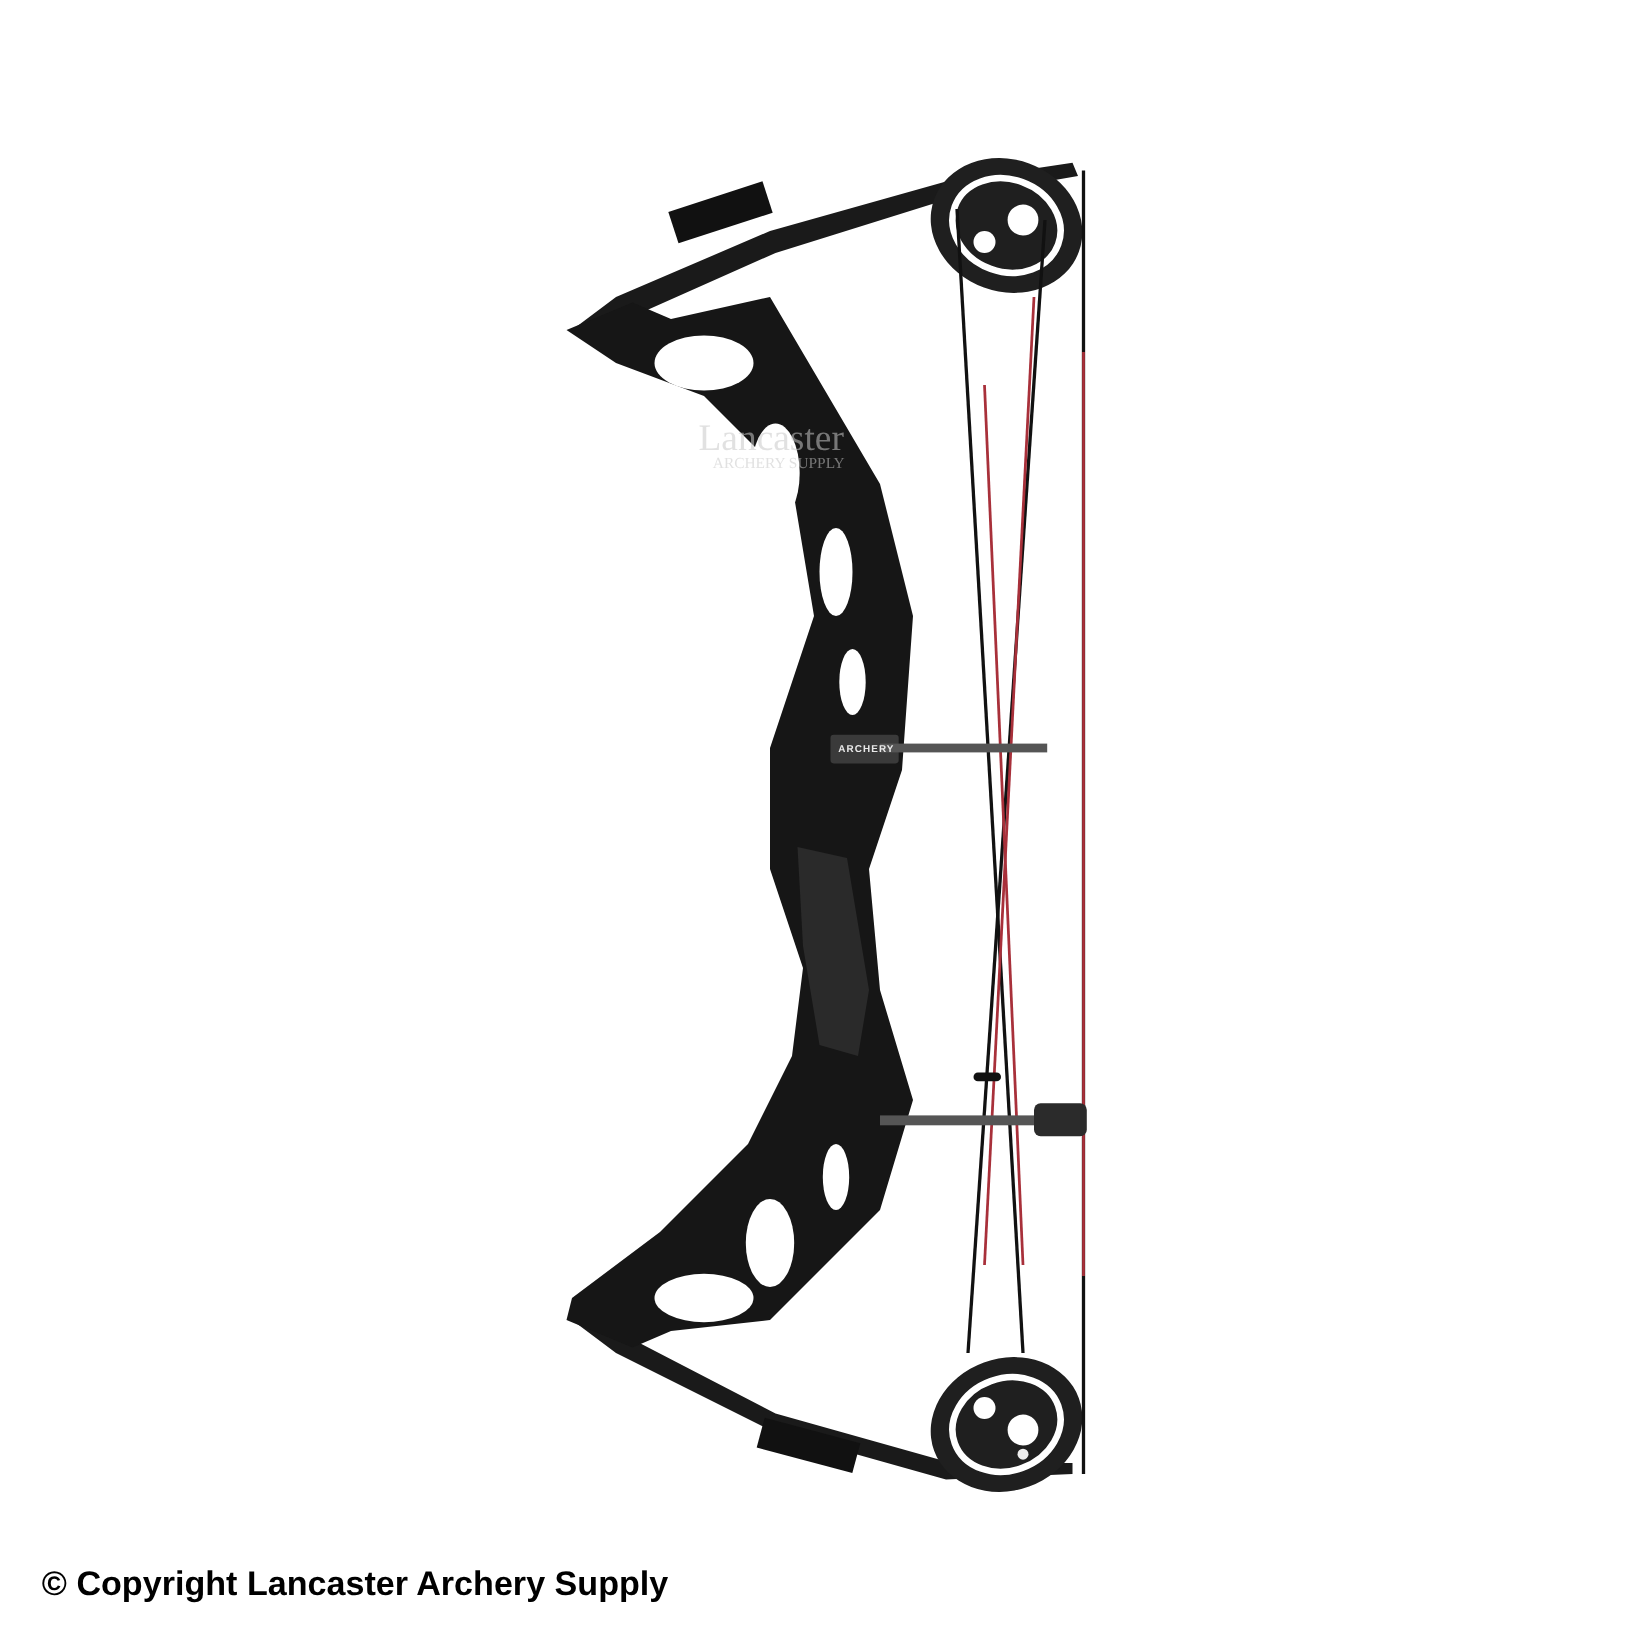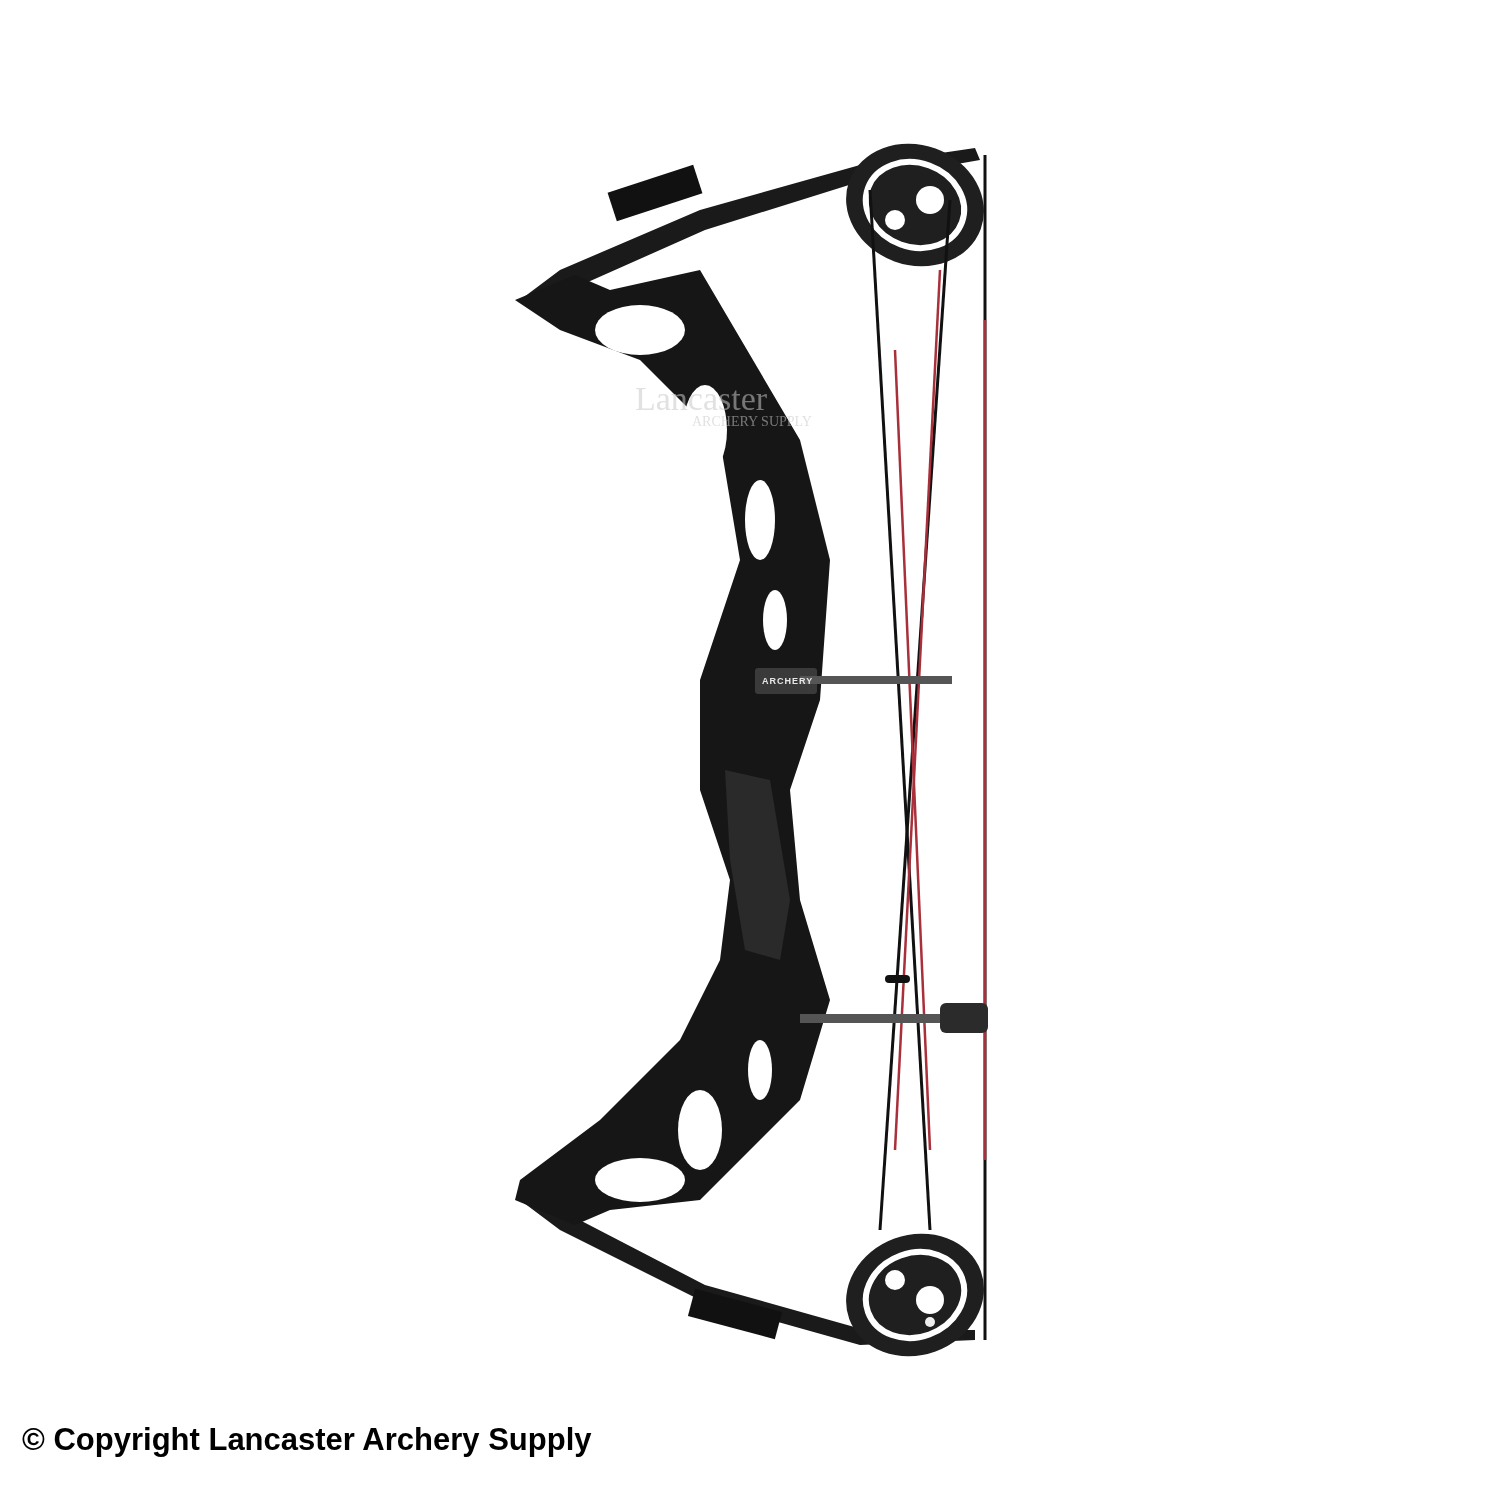--- a/index.html
+++ b/index.html
@@ -1,19 +1,19 @@
 <!DOCTYPE html>
 <html><head>
   <meta charset="utf-8">
   <style>
     html, body { margin: 0; padding: 0; background: #ffffff; }
     body { width: 1500px; height: 1500px; position: relative; overflow: hidden; }
     .stage { position: absolute; left: 0; top: 0; width: 1500px; height: 1500px; }
     .copyright {
-      position: absolute; left: 22px; top: 1422px;
+      position: absolute; left: 38px; top: 1422px;
       font-family: "Liberation Sans", sans-serif;
       font-weight: bold; font-size: 31px; color: #000;
       letter-spacing: 0px;
       text-align: center;
     }
     .watermark {
       position: absolute; font-family: "Liberation Serif", serif;
       color: rgba(200,200,200,0.55); font-size: 34px;
     }
     .plate-text {
@@ -70,16 +70,16 @@
     <line x1="895" y1="350" x2="930" y2="1150" stroke="#a8303a" stroke-width="2.5"></line>
 
     <rect x="800" y="676" width="152" height="8" fill="#555"></rect>
     <rect x="800" y="1014" width="185" height="9" fill="#555"></rect>
     <rect x="940" y="1003" width="48" height="30" rx="6" fill="#2b2b2b"></rect>
     <rect x="885" y="975" width="25" height="8" rx="4" fill="#111"></rect>
   </svg>
 
   <div class="plate-text">ARCHERY</div>
   <div class="watermark" style="left:635px; top:380px;">Lancaster</div>
-  <div class="watermark" style="left:692px; top:414px; font-size:14px;">ARCHERY SUPPLY</div>
+  <div class="watermark" style="left:648px; top:414px; font-size:14px;">ARCHERY SUPPLY</div>
 </div>
 
 <div class="copyright">© Copyright Lancaster Archery Supply</div>
 
 </body></html>

